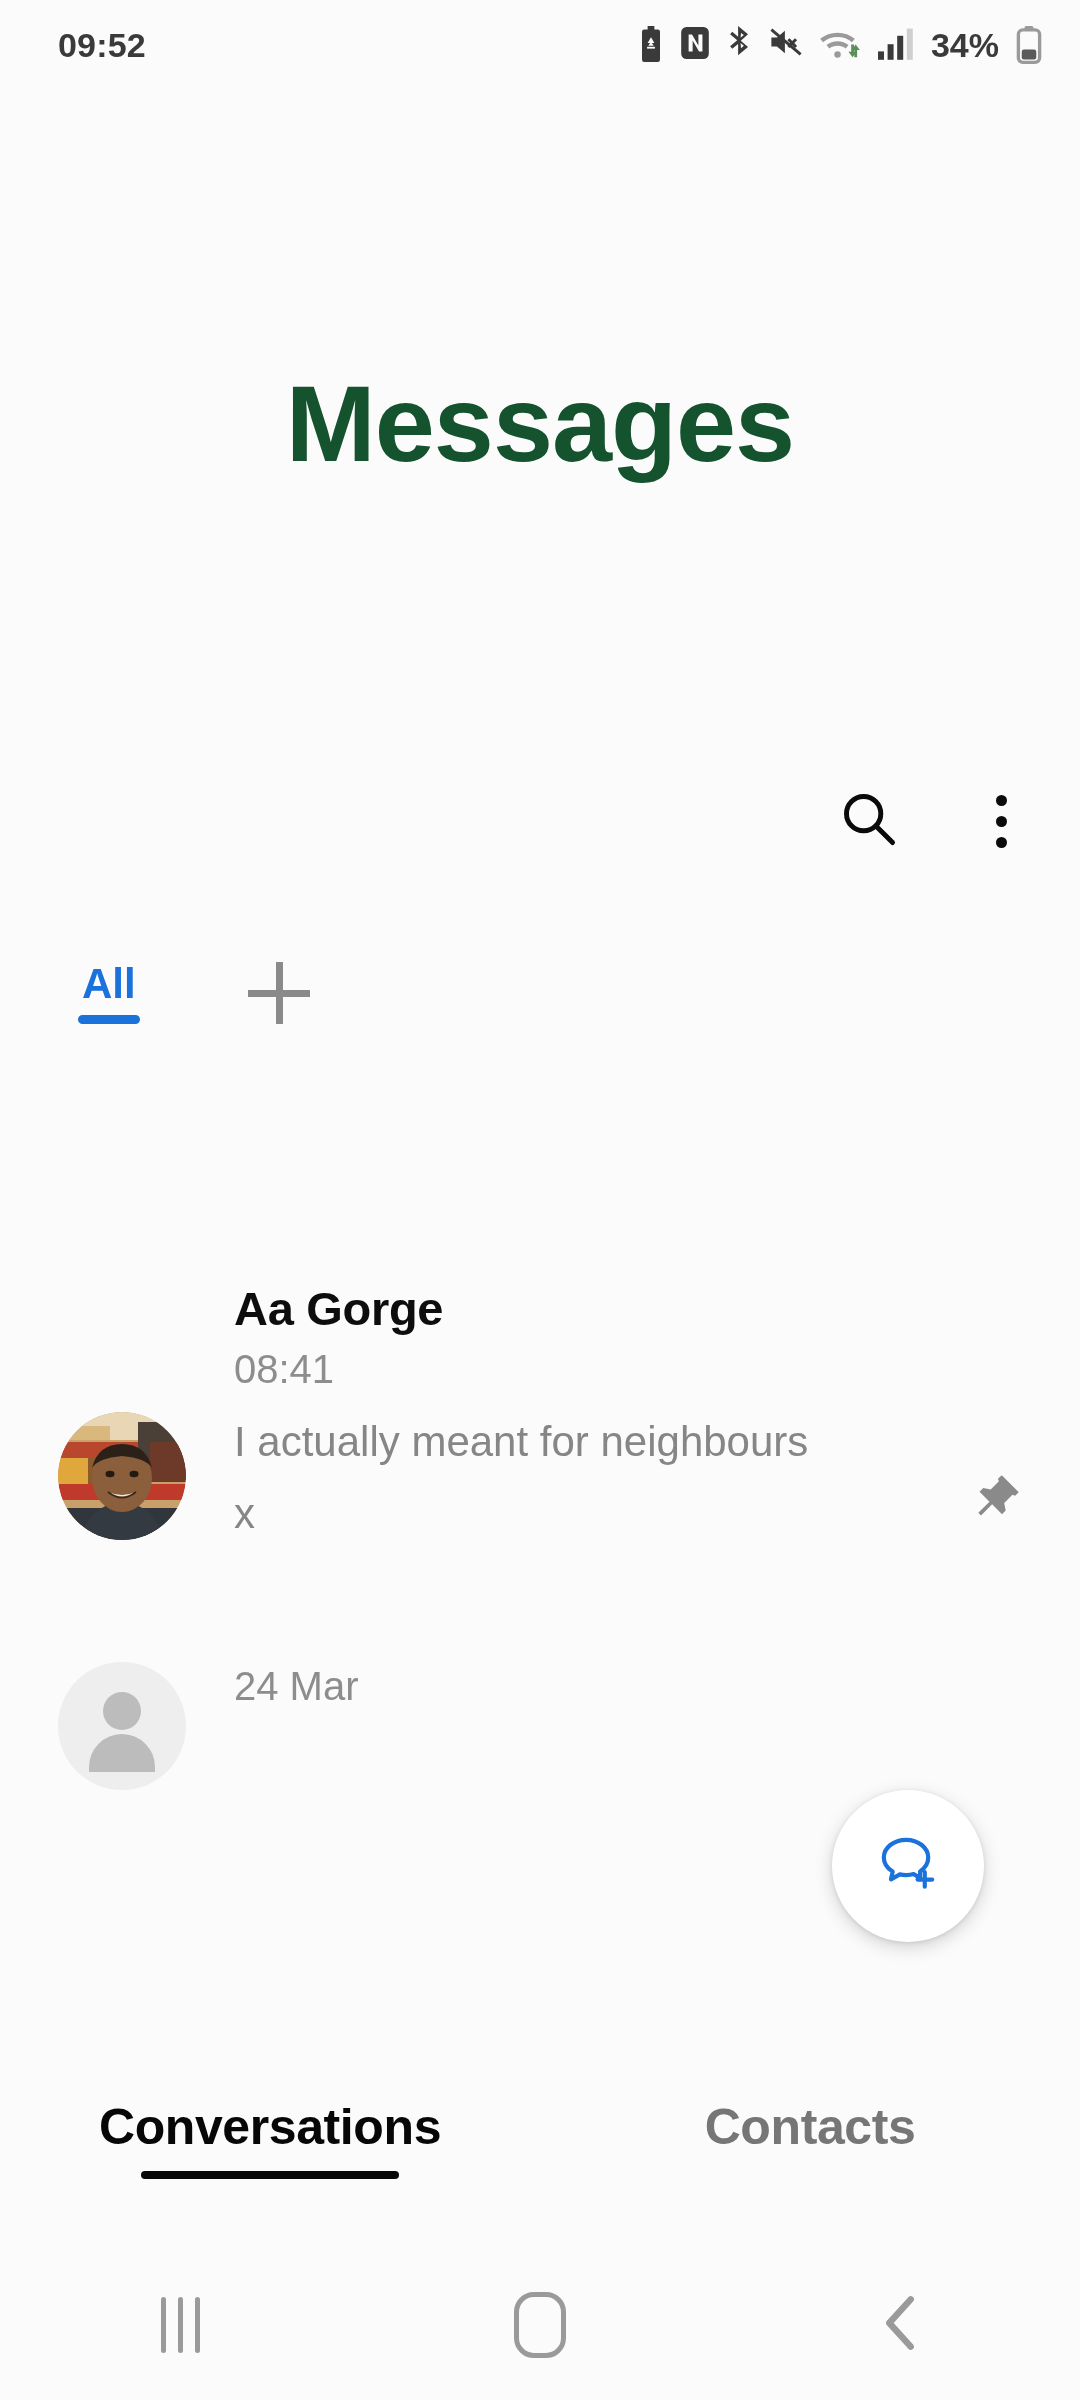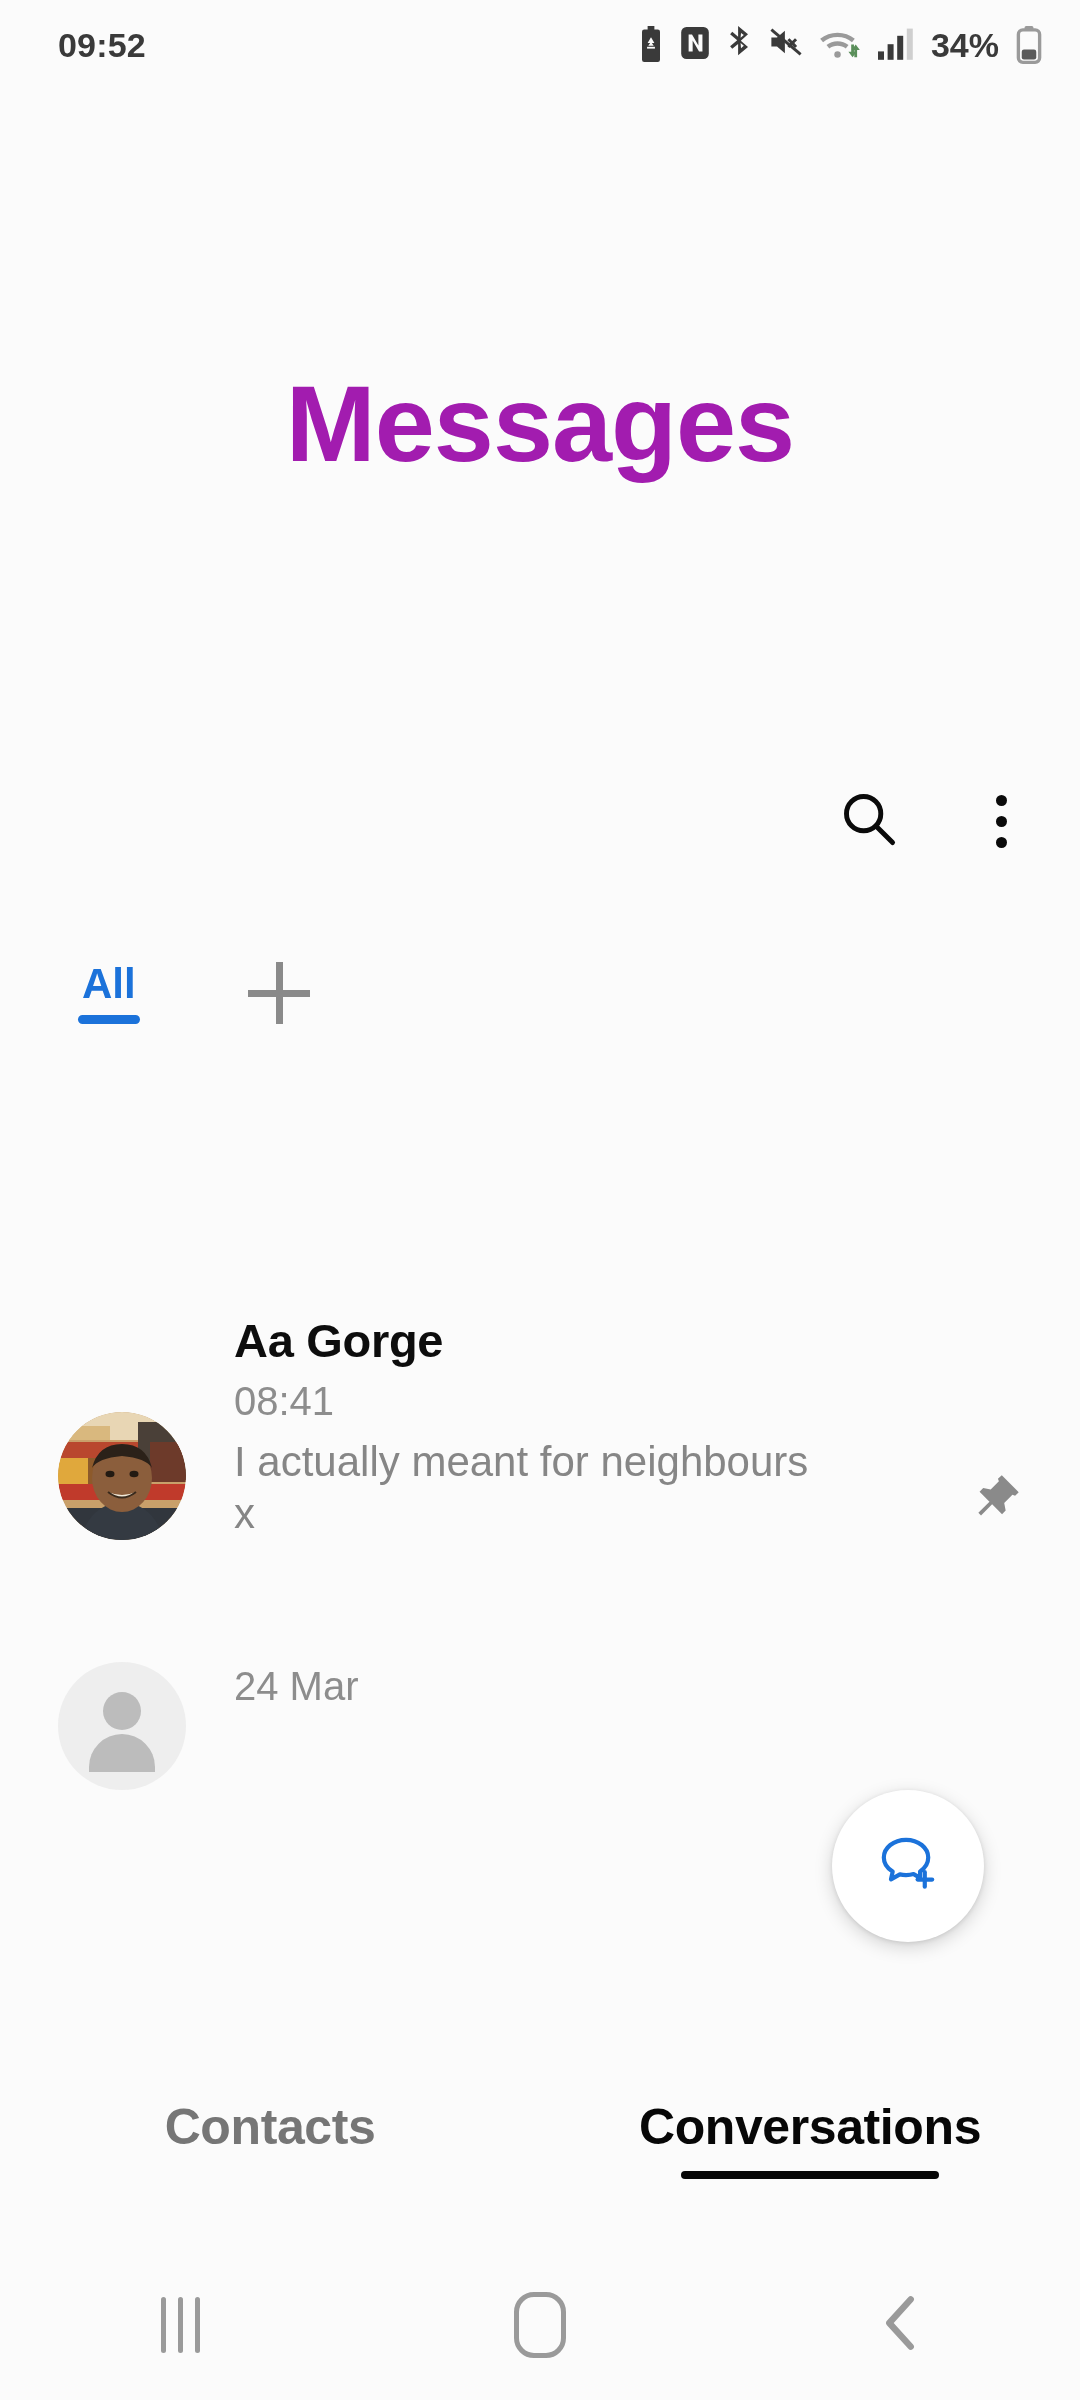--- a/index.html
+++ b/index.html
@@ -35,21 +35,21 @@
     font-size:34px; font-weight:600; color:#3a3a3a;
     margin-left:2px; margin-right:2px;
   }
 
   
   .page-title {
     position:absolute;
     top:370px; left:0; width:1080px;
     text-align:center;
     font-size:108px; font-weight:700;
-    color:#a21caf; letter-spacing:-1px;
+    color:#14532d; letter-spacing:-1px;
     line-height:1;
   }
 
   
   .action-row {
     position:absolute; top:778px; right:36px;
     display:flex; align-items:center; gap:46px;
   }
   .icon-btn {
     width:86px; height:86px;
@@ -123,21 +123,21 @@
     white-space:nowrap;
   }
   .conv-time {
     font-size:40px; color:#8d8d8d;
     line-height:1.32; margin-top:6px;
   }
   .conv-preview {
     font-size:42px; color:#868686;
     line-height:1.24; margin-top:8px;
   }
-  .conv-preview div { white-space:nowrap; }
+  .conv-preview div { white-space:nowrap;margin-top:20px; }
 
   .pin-wrap {
     position:absolute; right:52px; bottom:8px;
     width:64px; height:64px;
     display:flex; align-items:center; justify-content:center;
   }
 
   
   .fab {
     position:absolute;
@@ -349,26 +349,26 @@
     <span>
       <svg width="74" height="74" viewBox="0 0 30 30">
         <path d="M14.2 5.2c5 0 9 3.2 9 7.2 0 2.3-1.3 4.3-3.3 5.6v2.6l-2.6-1.5c-1 .3-2 .4-3.1.4-.9 0-1.7-.1-2.5-.3l-3.6 2 .7-3.1c-2.2-1.3-3.6-3.4-3.6-5.7 0-4 4-7.2 9-7.2z" fill="none" stroke="#1b72da" stroke-width="1.7" stroke-linejoin="round" stroke-linecap="round"></path>
         <line x1="21.8" y1="18.3" x2="21.8" y2="24.2" stroke="#1b72da" stroke-width="1.7" stroke-linecap="round"></line>
         <line x1="18.9" y1="21.3" x2="24.8" y2="21.3" stroke="#1b72da" stroke-width="1.7" stroke-linecap="round"></line>
       </svg>
     </span>
   </div>
 
   <div class="bottom-tabs">
+    <div class="btab active">
+      <span class="lbl">Conversations</span>
+      <span class="ul" style="width:258px;"></span>
+    </div>
     <div class="btab inactive">
       <span class="lbl">Contacts</span>
-      <span class="ul" style="width:258px;"></span>
-    </div>
-    <div class="btab active">
-      <span class="lbl">Conversations</span>
       <span class="ul" style="width:258px;"></span>
     </div>
   </div>
 
   <div class="navbar">
     <div class="nav-btn">
       <span class="recents">
           <i></i>
           <i></i>
           <i></i>

